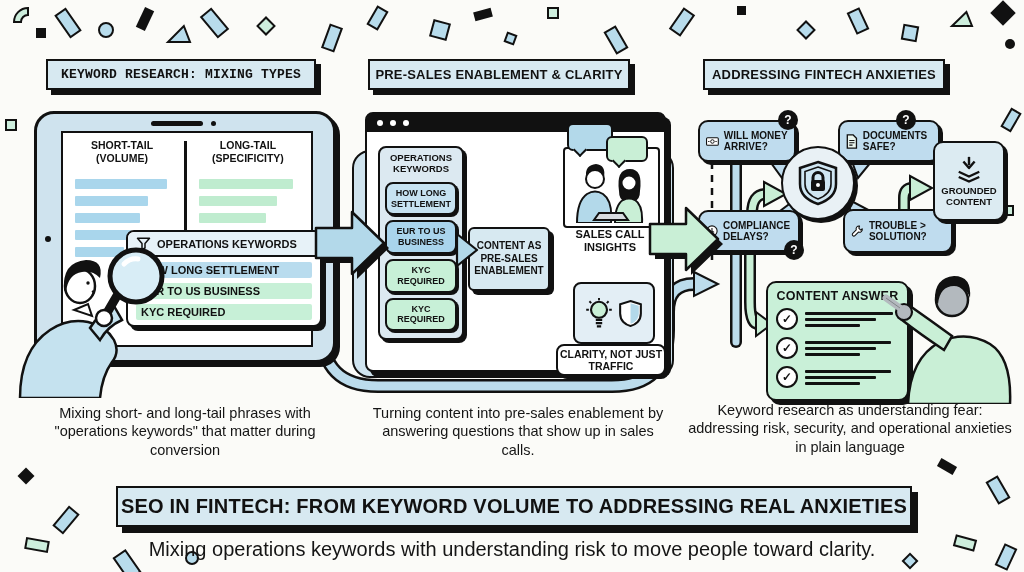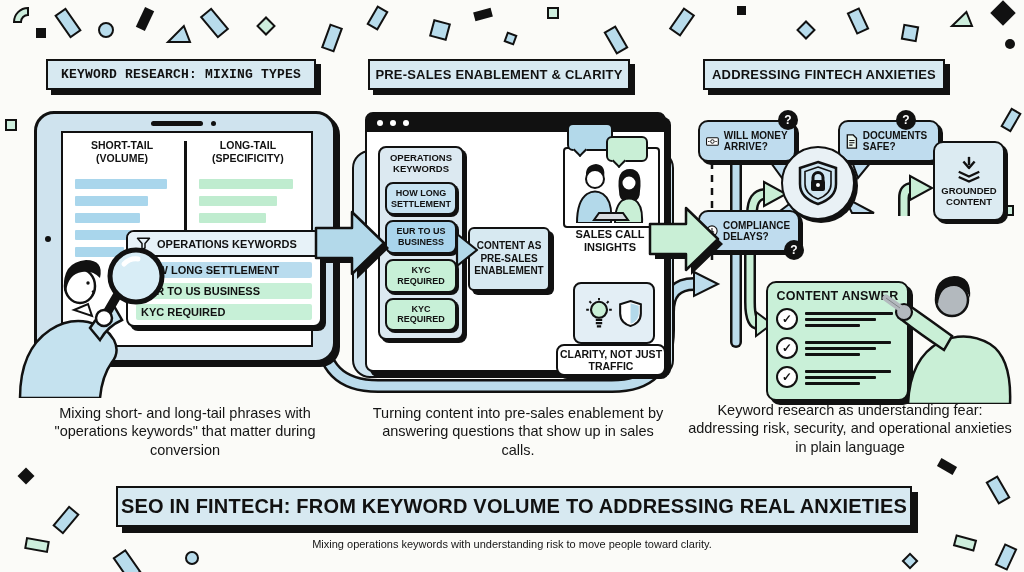--- a/index.html
+++ b/index.html
@@ -89,21 +89,21 @@
   .check-lines i{display:block;height:3px;background:#111;border-radius:1px;}
   .check-row:nth-child(2) .check-lines i:nth-child(1){width:94%;}
   .check-row .check-lines i:nth-child(1){width:92%;}
   .check-row .check-lines i:nth-child(2){width:76%;}
   .check-row .check-lines i:nth-child(3){width:58%;}
 
   
   .footer-title{position:absolute;left:116px;top:486px;width:792px;height:37px;z-index:3;background:var(--title-bg);
     border:2.5px solid #111;box-shadow:6px 6px 0 #111;display:flex;align-items:center;justify-content:center;
     font-size:20px;font-weight:800;letter-spacing:.2px;text-align:center;}
-  .footer-sub{position:absolute;left:0;top:538px;width:100%;z-index:3;text-align:center;font-size:11px;color:#151515;}
+  .footer-sub{position:absolute;left:0;top:538px;width:100%;z-index:3;text-align:center;font-size:20px;color:#151515;}
 </style>
 </head>
 <body>
 
 <div class="canvas">
 
   <svg id="confetti-layer" class="layer" width="1024" height="572">
       <path d="M14 22 A14 14 0 0 1 28 8 L28 15 A7 7 0 0 0 21 22 Z" fill="#cdeedd" stroke="#111" stroke-width="2"></path>
       <rect x="36" y="28" width="10" height="10" transform="rotate(0 41 33)" fill="#111"></rect>
       <rect x="62" y="10" width="12" height="26" transform="rotate(-35 68 23)" fill="#b8dcec" stroke="#111" stroke-width="2"></rect>
@@ -335,20 +335,29 @@
     <svg width="20" height="20" viewBox="0 0 22 22">
       <circle cx="11" cy="11" r="9.5" fill="#fff" stroke="#111" stroke-width="2"></circle>
       <path d="M11 5.5V11l4 2.5" fill="none" stroke="#111" stroke-width="2"></path>
     </svg>
     <span class="blabel">COMPLIANCE DELAYS?</span>
     <div class="badge" style="bottom:-10px;right:-6px;">
         <span>?</span>
       </div>
   </div>
 
+  <div class="bubble" style="left:843px;top:209px;width:110px;height:44px;">
+    <svg width="20" height="20" viewBox="0 0 22 22">
+      <path d="M14.5 2.5a5 5 0 0 0-5.6 6.6L3 15a2.6 2.6 0 0 0 3.7 3.7l5.9-5.9a5 5 0 0 0 6.6-5.6l-2.8 2.2-3.1-3.1z" fill="#fff" stroke="#111" stroke-width="1.8" stroke-linejoin="round"></path>
+    </svg>
+    <span class="blabel">TROUBLE &gt; SOLUTION?</span>
+    <div class="badge" style="top:-12px;right:-2px;">
+        <span>?</span>
+      </div>
+  </div>
 
   <div class="shield-circle">
     <svg width="40" height="46" viewBox="0 0 40 46">
       <path d="M20 2 L38 8 V24 Q38 38 20 44 Q2 38 2 24 V8 Z" fill="#cfe6f2" stroke="#111" stroke-width="2.5"></path>
       <path d="M20 7 L33 11.5 V24 Q33 34 20 39 Q7 34 7 24 V11.5 Z" fill="none" stroke="#111" stroke-width="1.6"></path>
       <path d="M15 21 v-3.5 a5 5 0 0 1 10 0 V21" fill="none" stroke="#111" stroke-width="3"></path>
       <rect x="13" y="20" width="14" height="11" rx="2" fill="#111"></rect>
       <circle cx="20" cy="25" r="2" fill="#fff"></circle>
     </svg>
   </div>

